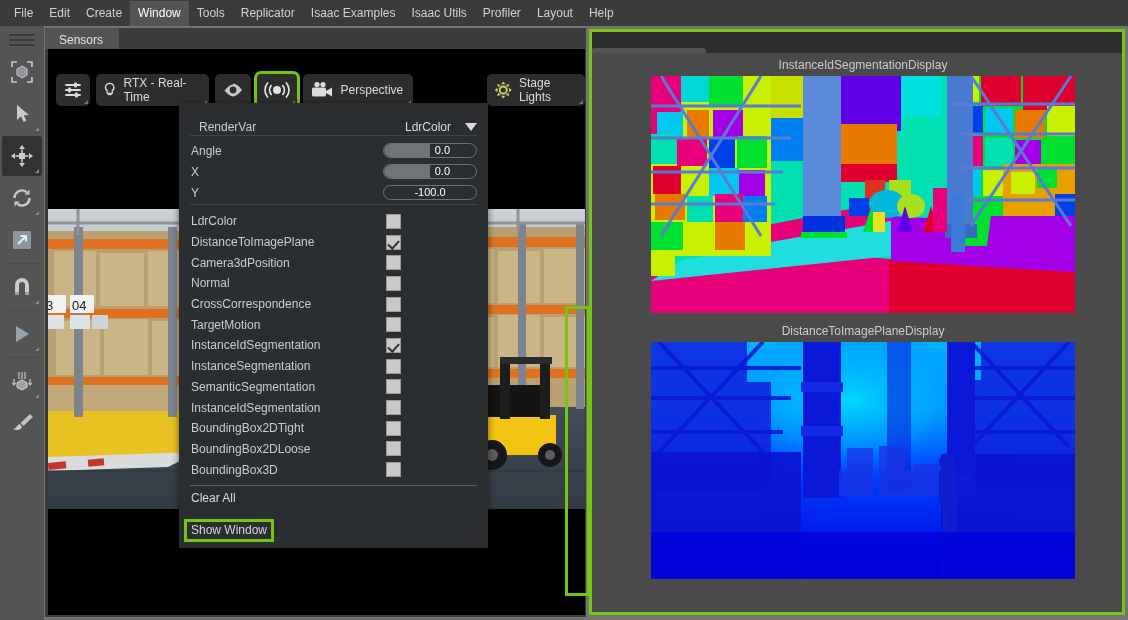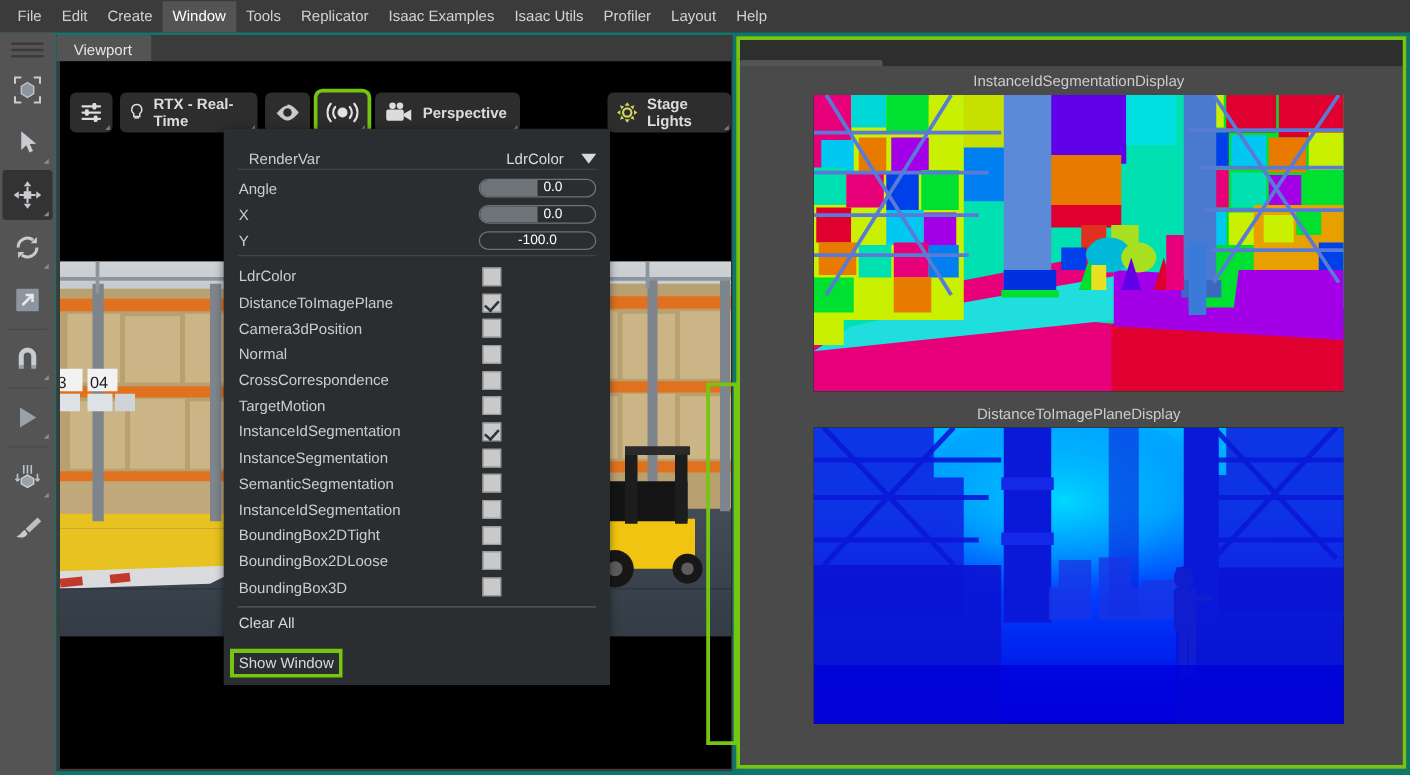--- a/index.html
+++ b/index.html
@@ -5,21 +5,21 @@
 <style>
   * { box-sizing: border-box; }
   html, body {
     margin: 0; padding: 0;
     width: 1128px; height: 620px;
     overflow: hidden;
     background: #454545;
     font-family: "Liberation Sans", sans-serif;
     -webkit-font-smoothing: antialiased;
   }
-  #app { position: relative; width: 1128px; height: 620px; background: #0f766e; }
+  #app { position: relative; width: 1128px; height: 620px; background: #737373; }
 
   
   #menubar {
     position: absolute; left: 0; top: 0; width: 1128px; height: 26px;
     background: #3b3b3b;
     display: flex; align-items: center;
     padding-left: 6px;
     font-size: 12px;
   }
   .menu-item {
@@ -88,21 +88,20 @@
   }
   .vpchip {
     position: relative;
     height: 32px;
     background: #2d2d2d;
     border-radius: 5px;
     display: flex; align-items: center;
     padding: 0 10px 0 7px;
     color: #dcdcdc; font-size: 12px;
     gap: 7px;
-    font-weight: bold;
   }
   .vpchip.sq { padding: 0 7px; }
   .vpchip .corner { border-bottom-color: #777; right: 2px; bottom: 2px; }
   .hl-green {
     box-shadow: 0 0 0 3px #76c511;
     border-radius: 4px;
   }
   #vp-gap { width: 72px; }
 
   
@@ -350,21 +349,21 @@
         <path d="M20 3l-9.5 9 3 3L23 6z" fill="#b9c0c6"></path>
         <path d="M10 13c-3 1-3 4-7 5 2.5 1.8 7.5 1.5 9-2z" fill="#c8ccd0"></path>
       </svg>
     </div>
   </div>
 
   <div id="viewport-panel">
 
     <div id="viewport-tabbar">
       <div id="viewport-tab">
-        <span>Viewport</span>
+        <span>Sensors</span>
       </div>
     </div>
 
     <div id="viewport-body">
 
       <div id="render-image">
         <svg width="537" height="300" viewBox="0 0 537 300" preserveAspectRatio="none">
           <defs>
             <linearGradient id="floorg" x1="0" y1="0" x2="0" y2="1">
               <stop offset="0" stop-color="#4f5864"></stop>

